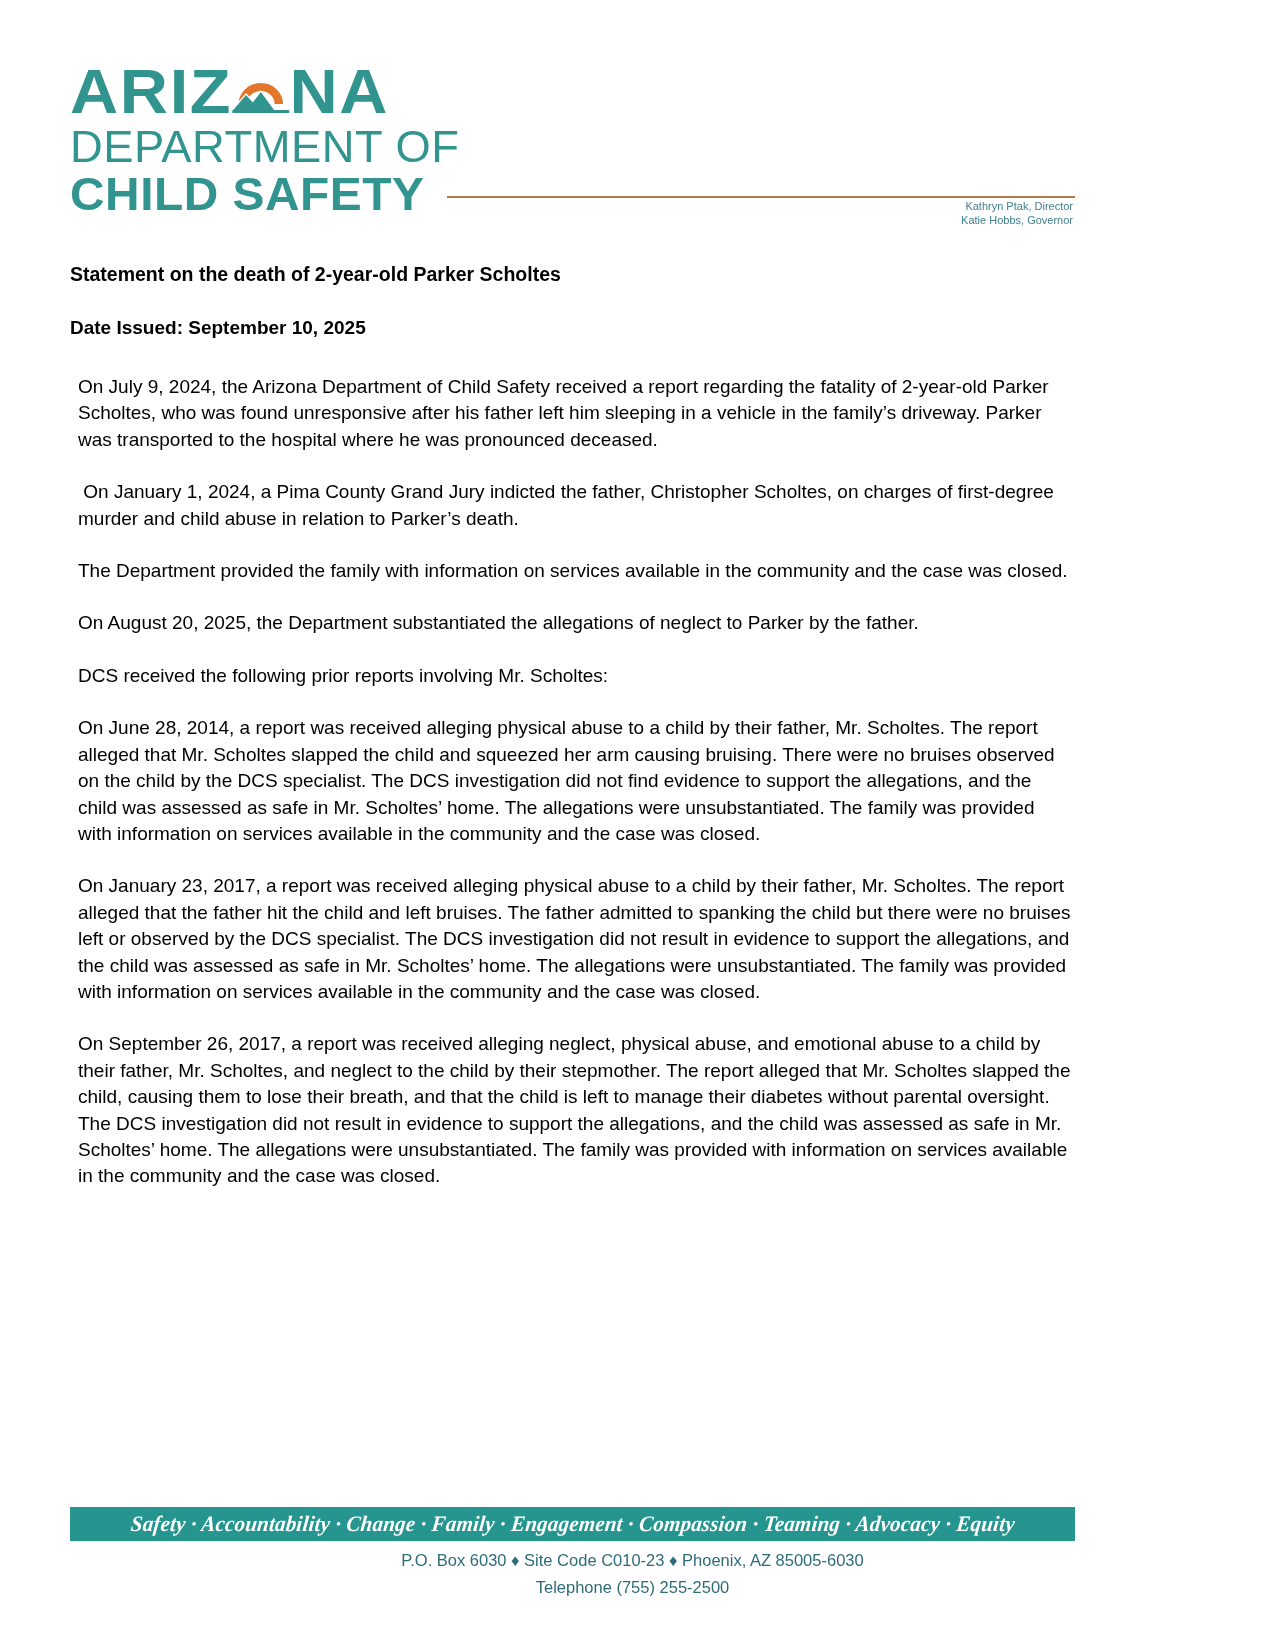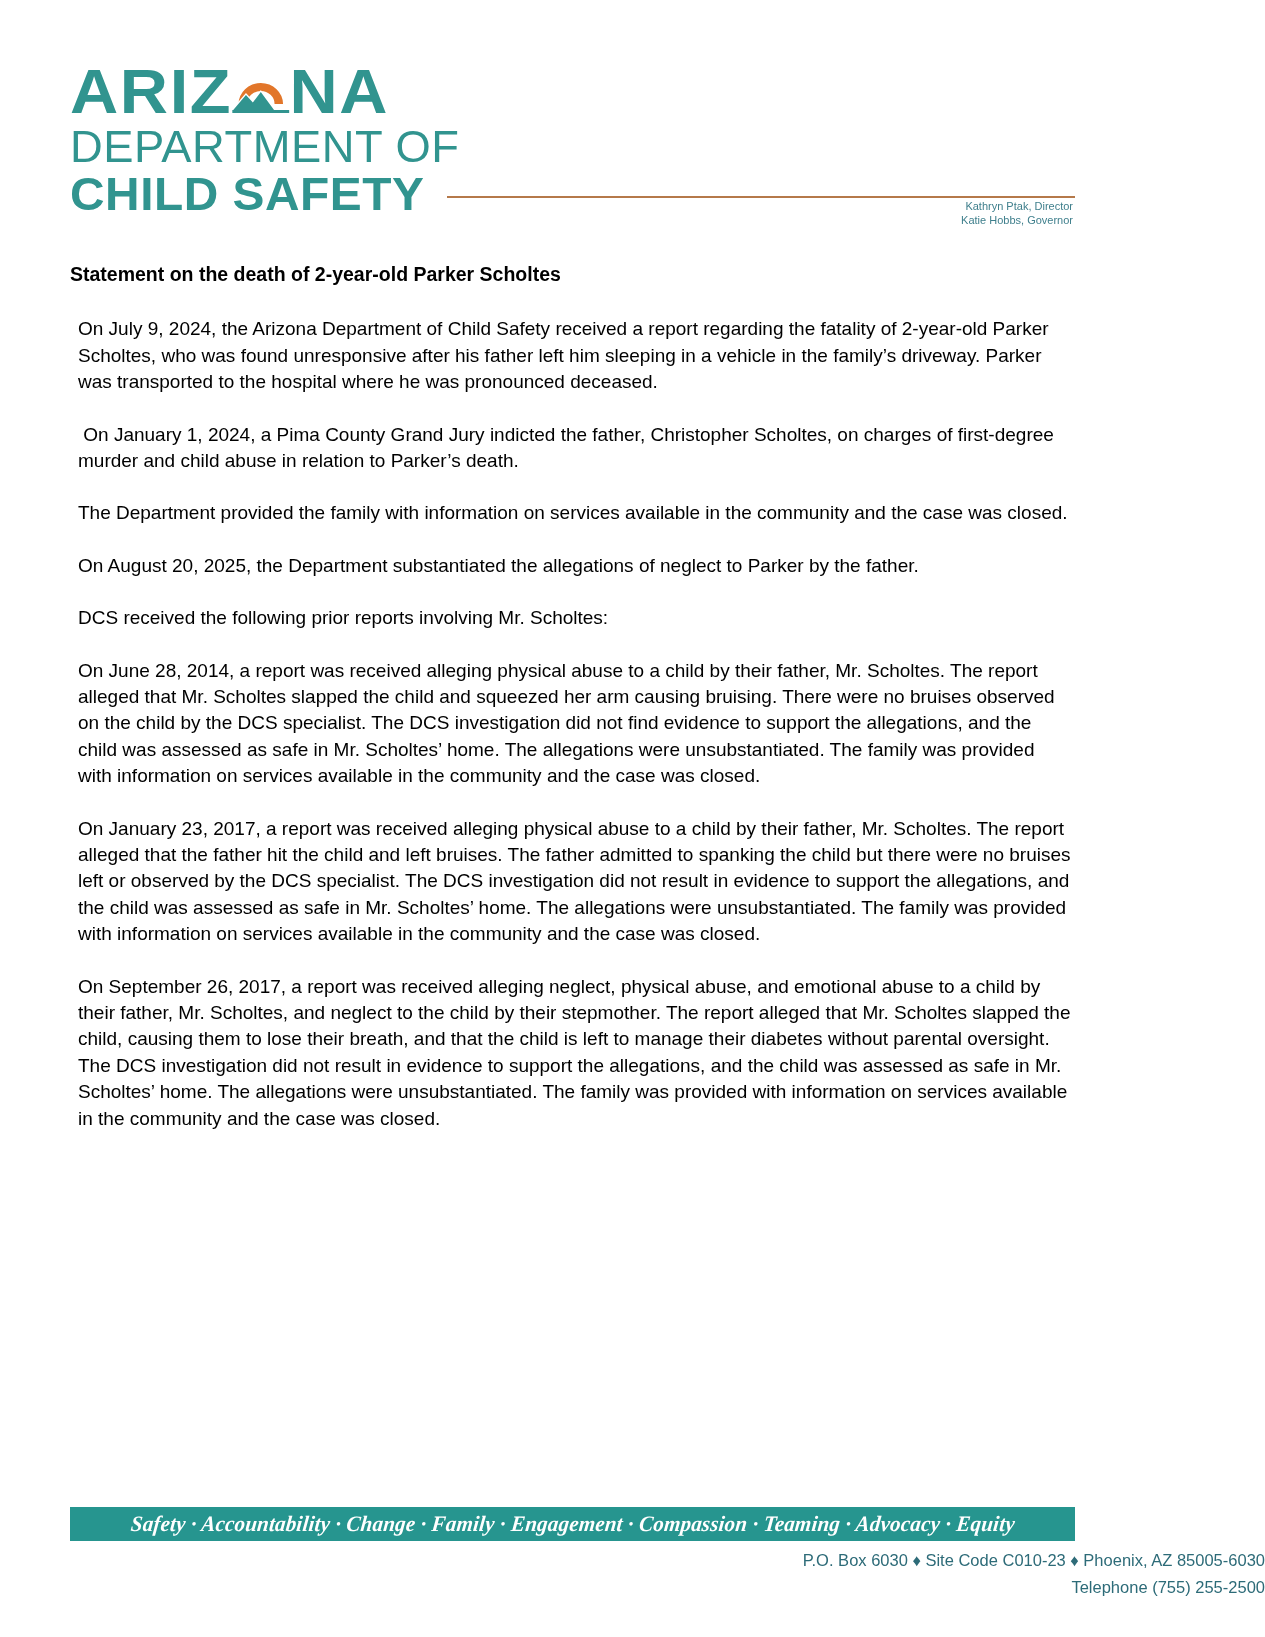--- a/index.html
+++ b/index.html
@@ -164,21 +164,21 @@
     position: absolute;
     left: 0;
     top: 40px;
     width: 1265px;
     text-align: center;
     color: #2d6b78;
     font-family: "Liberation Sans", sans-serif;
     font-size: 16.5px;
     line-height: 1.65;
   }
-  .footer-contact div { display: block; text-align: right; }
+  .footer-contact div { display: block; }
 </style>
 </head>
 <body>
 
 <div class="page">
 
   <div class="header">
 
     <div class="logo-block">
       <div class="logo-line1"><span>ARIZ</span><span class="az-o"><svg width="54" height="50" viewBox="0 0 54 50" aria-hidden="true">
@@ -194,20 +194,21 @@
     <div class="header-rule"></div>
 
     <div class="officials">
       <div>Kathryn Ptak, Director</div>
       <div>Katie Hobbs, Governor</div>
     </div>
   </div>
 
   <div class="content">
     <h1 class="doc-title">Statement on the death of 2-year-old Parker Scholtes</h1>
+    <div class="doc-date">Date Issued: September 10, 2025</div>
 
     <p class="para">On July 9, 2024, the Arizona Department of Child Safety received a report regarding the fatality of 2-year-old Parker Scholtes, who was found unresponsive after his father left him sleeping in a vehicle in the family’s driveway. Parker was transported to the hospital where he was pronounced deceased.</p>
     <p class="para"> On January 1, 2024, a Pima County Grand Jury indicted the father, Christopher Scholtes, on charges of first-degree murder and child abuse in relation to Parker’s death.</p>
     <p class="para">The Department provided the family with information on services available in the community and the case was closed.</p>
     <p class="para">On August 20, 2025, the Department substantiated the allegations of neglect to Parker by the father.</p>
     <p class="para">DCS received the following prior reports involving Mr. Scholtes:</p>
     <p class="para">On June 28, 2014, a report was received alleging physical abuse to a child by their father, Mr. Scholtes. The report alleged that Mr. Scholtes slapped the child and squeezed her arm causing bruising. There were no bruises observed on the child by the DCS specialist. The DCS investigation did not find evidence to support the allegations, and the child was assessed as safe in Mr. Scholtes’ home. The allegations were unsubstantiated. The family was provided with information on services available in the community and the case was closed.</p>
     <p class="para">On January 23, 2017, a report was received alleging physical abuse to a child by their father, Mr. Scholtes. The report alleged that the father hit the child and left bruises. The father admitted to spanking the child but there were no bruises left or observed by the DCS specialist. The DCS investigation did not result in evidence to support the allegations, and the child was assessed as safe in Mr. Scholtes’ home. The allegations were unsubstantiated. The family was provided with information on services available in the community and the case was closed.</p>
     <p class="para">On September 26, 2017, a report was received alleging neglect, physical abuse, and emotional abuse to a child by their father, Mr. Scholtes, and neglect to the child by their stepmother. The report alleged that Mr. Scholtes slapped the child, causing them to lose their breath, and that the child is left to manage their diabetes without parental oversight. The DCS investigation did not result in evidence to support the allegations, and the child was assessed as safe in Mr. Scholtes’ home. The allegations were unsubstantiated. The family was provided with information on services available in the community and the case was closed.</p>
   </div>

